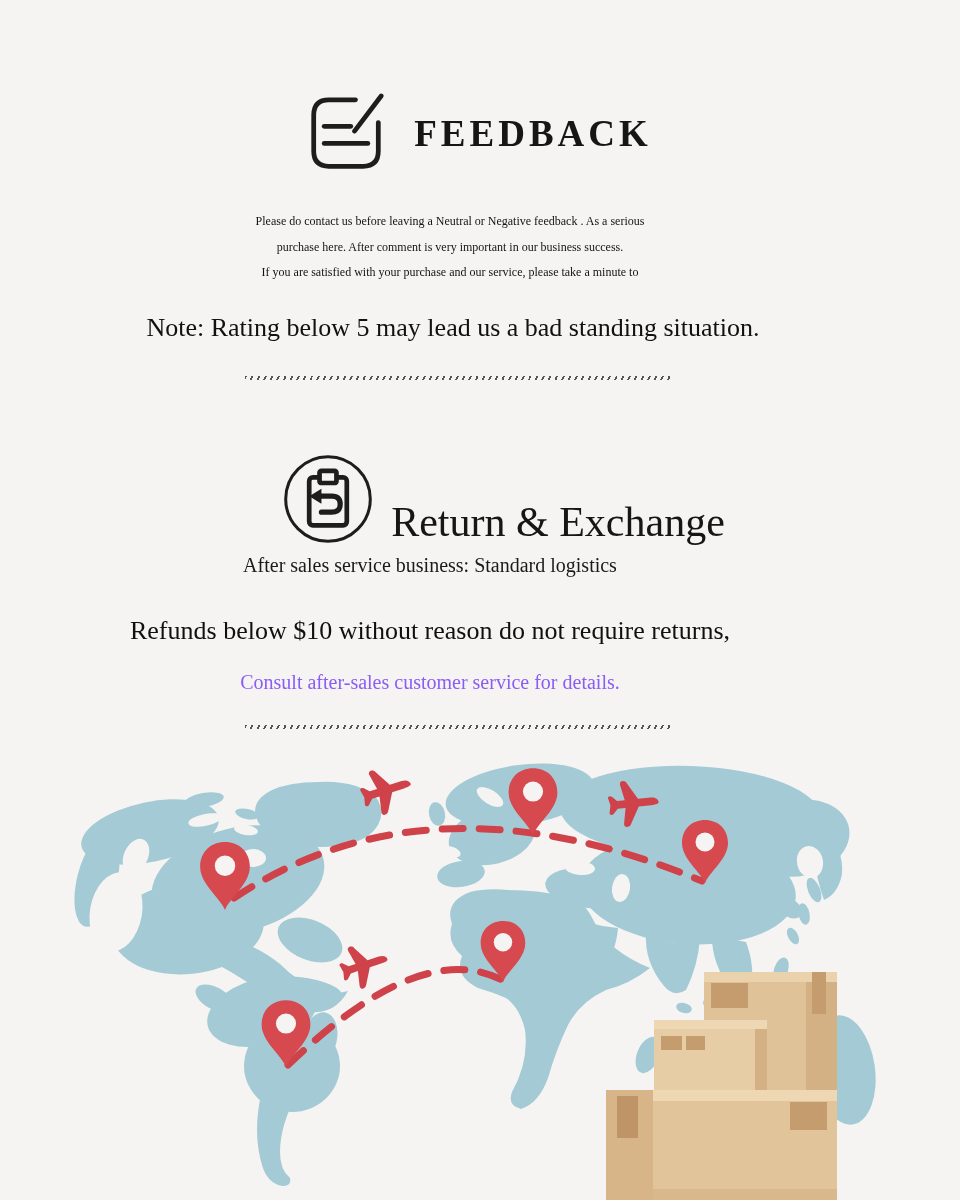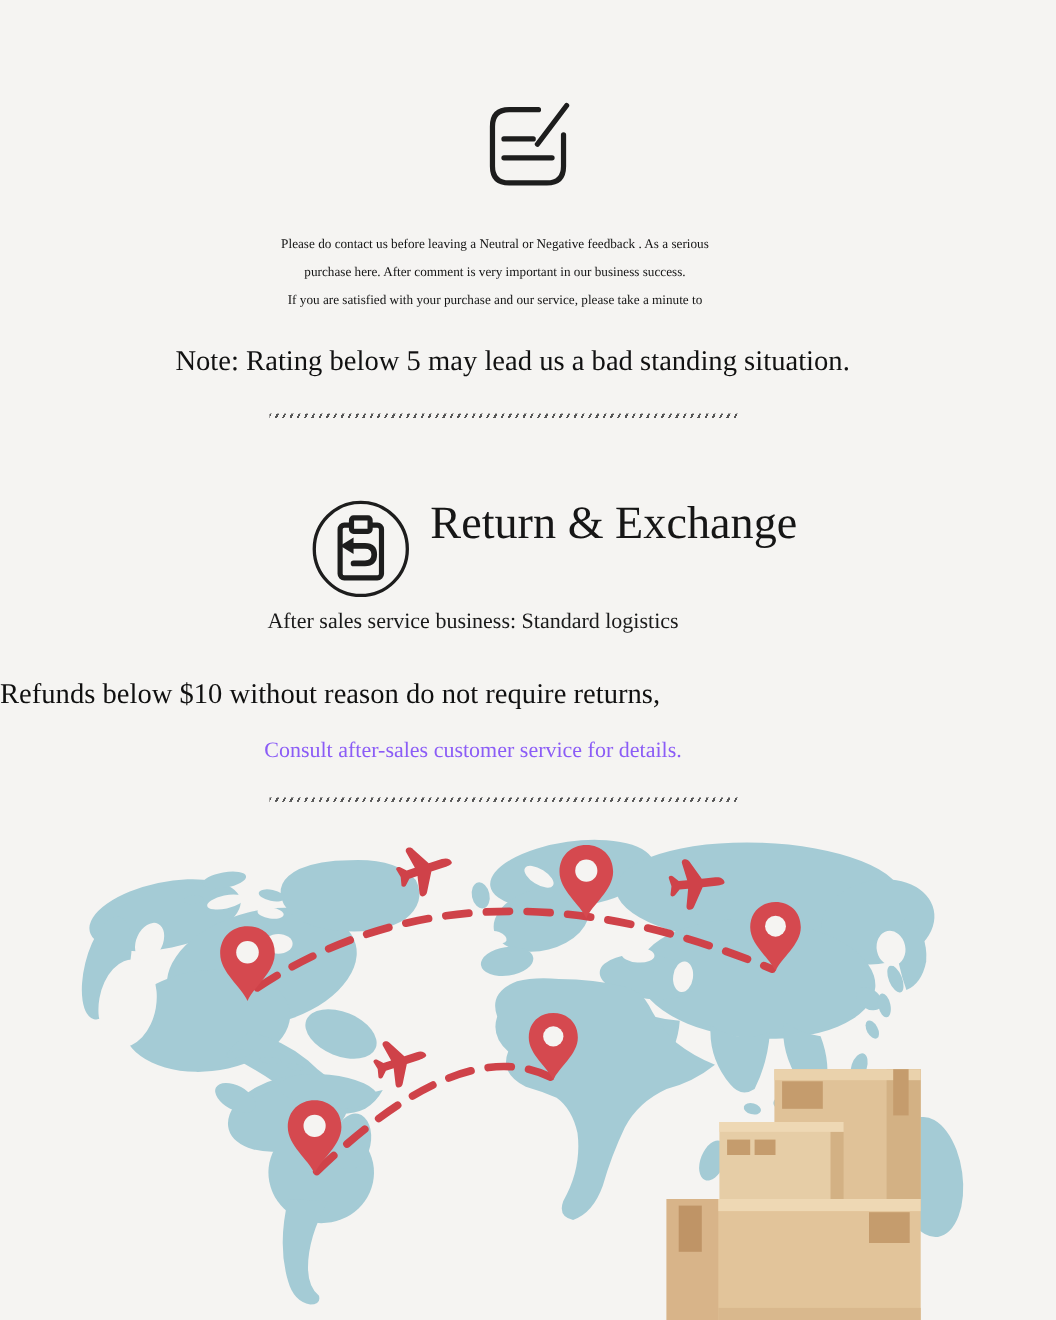--- a/index.html
+++ b/index.html
@@ -26,62 +26,63 @@
   }
   .fb-header svg{display:block;}
   .fb-title{
     font-size:37px;font-weight:600;letter-spacing:4px;color:#161616;
   }
   .fb-body{
     position:absolute;top:209px;left:0;width:900px;
     text-align:center;font-size:12px;line-height:25.5px;color:#141414;
   }
   .fb-note{
-    position:absolute;top:313px;left:16px;width:900px;
+    position:absolute;top:313px;left:3px;width:900px;
     text-align:center;font-size:26px;color:#111;
   }
   .divider{
     position:absolute;left:245px;width:428px;height:4px;
     background:repeating-linear-gradient(115deg,#555 0 1.8px,transparent 1.8px 6px);
   }
   .divider.d1{top:376px;}
   .divider.d2{top:725px;}
   
   .rx-header{
     position:absolute;top:452px;left:0;width:960px;
-    display:flex;align-items:flex-start;justify-content:center;gap:16px;padding-left:46px;
+    display:flex;align-items:flex-end;justify-content:center;gap:16px;padding-left:46px;
   }
   .rx-title{font-size:42px;font-weight:500;color:#161616;}
   .rx-lines{
     position:absolute;top:551px;left:0;width:860px;
     text-align:center;font-size:20px;line-height:28.5px;color:#1a1a1a;
   }
   .rx-highlight{
     position:absolute;top:616px;left:0;width:860px;
-    font-size:26px;color:#101010;
+    text-align:center;font-size:26px;color:#101010;
   }
   .rx-footnote{
     position:absolute;top:671px;left:0;width:860px;
     text-align:center;font-size:20px;color:#8b5cf6;
   }
   
   .map{position:absolute;top:740px;left:0;}
 </style>
 </head>
 <body>
 
 <div class="page">
 
   <div class="fb-header">
     <svg width="76" height="86" viewBox="0 0 80 90" fill="none" stroke="#1d1d1d" stroke-width="5" stroke-linecap="round" stroke-linejoin="round">
       <path d="M 50 10 H 22 Q 6 10 6 26 V 64 Q 6 80 22 80 H 58 Q 74 80 74 64 V 34"></path>
       <path d="M 77 6 L 49 43"></path>
       <path d="M 17 38 H 45"></path>
       <path d="M 17 56 H 63"></path>
     </svg>
+    <h1 class="fb-title">FEEDBACK</h1>
   </div>
 
   <div class="fb-body">
     <div>Please do contact us before leaving a Neutral or Negative feedback . As a serious</div>
     <div>purchase here. After comment is very important in our business success.</div>
     <div>If you are satisfied with your purchase and our service, please take a minute to</div>
   </div>
   <div class="fb-note">Note: Rating below 5 may lead us a bad standing situation.</div>
 
   <div class="divider d1"></div>

